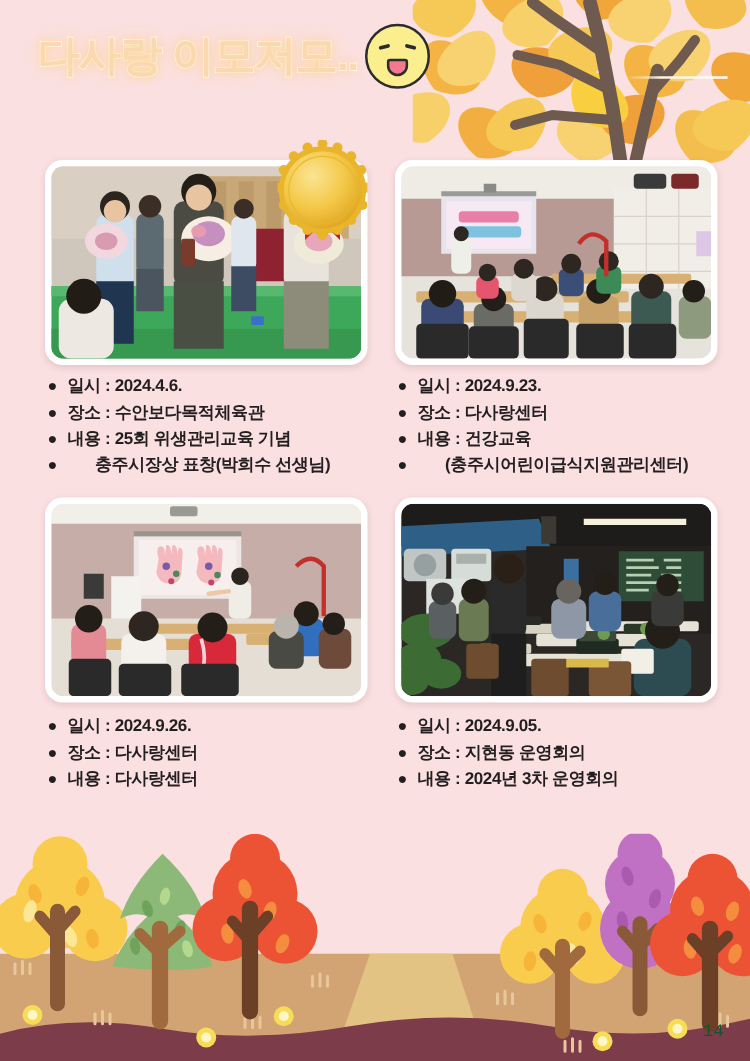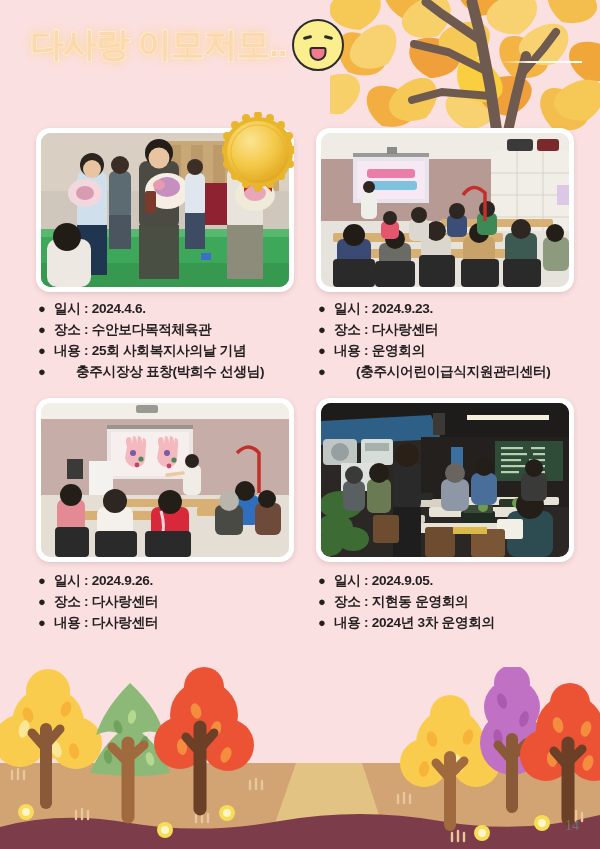--- a/index.html
+++ b/index.html
@@ -114,22 +114,22 @@
   
   .bottom-scene{
     position:absolute; left:0; bottom:0;
     width:600px; height:182px;
     z-index:2;
   }
   .bottom-scene svg{ display:block; width:100%; height:100%; }
 
   .page-num{
     position:absolute; right:21px; bottom:15px;
-    font-family:Liberation Serif, serif;
-    font-size:14px; color:#737373; z-index:8;
+    font-family:Liberation Mono, monospace;
+    font-size:14px; color:#14532d; z-index:8;
   }
 </style>
 </head>
 <body>
 
 <div class="ginkgo-deco">
   <svg viewBox="0 0 270 140" xmlns="http://www.w3.org/2000/svg" aria-hidden="true">
     <defs>
       <g id="gkl">
         <path d="M0,0 C-16,-4 -26,-14 -26,-24 C-26,-34 -14,-40 0,-40 C14,-40 26,-34 26,-24 C26,-14 16,-4 0,0 Z"></path>
@@ -360,40 +360,40 @@
   <div class="cap-line">
     <span class="bullet">●</span>
     <span class="cap-txt">일시 : 2024.4.6.</span>
   </div>
   <div class="cap-line">
     <span class="bullet">●</span>
     <span class="cap-txt">장소 : 수안보다목적체육관</span>
   </div>
   <div class="cap-line">
     <span class="bullet">●</span>
-    <span class="cap-txt">내용 : 25회 사회복지사의날 기념</span>
+    <span class="cap-txt">내용 : 25회 위생관리교육 기념</span>
   </div>
   <div class="cap-line">
     <span class="bullet">●</span>
     <span class="cap-txt indent">충주시장상 표창(박희수 선생님)</span>
   </div>
 </div>
 
 <div class="caption" id="cap-2">
   <div class="cap-line">
     <span class="bullet">●</span>
     <span class="cap-txt">일시 : 2024.9.23.</span>
   </div>
   <div class="cap-line">
     <span class="bullet">●</span>
     <span class="cap-txt">장소 : 다사랑센터</span>
   </div>
   <div class="cap-line">
     <span class="bullet">●</span>
-    <span class="cap-txt">내용 : 운영회의</span>
+    <span class="cap-txt">내용 : 건강교육</span>
   </div>
   <div class="cap-line">
     <span class="bullet">●</span>
     <span class="cap-txt indent">(충주시어린이급식지원관리센터)</span>
   </div>
 </div>
 
 <div class="card" id="card-3">
   <div class="photo">
     <svg viewBox="0 0 248 154" preserveAspectRatio="none" xmlns="http://www.w3.org/2000/svg" aria-hidden="true">

